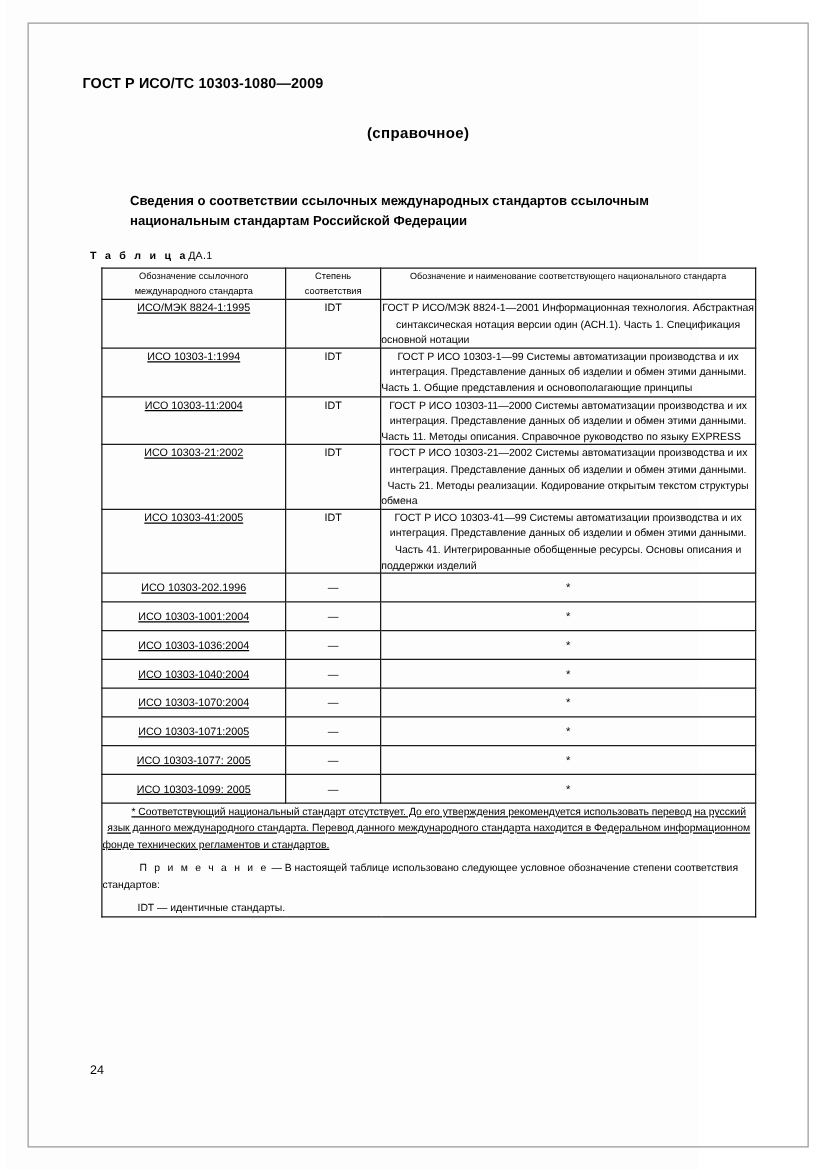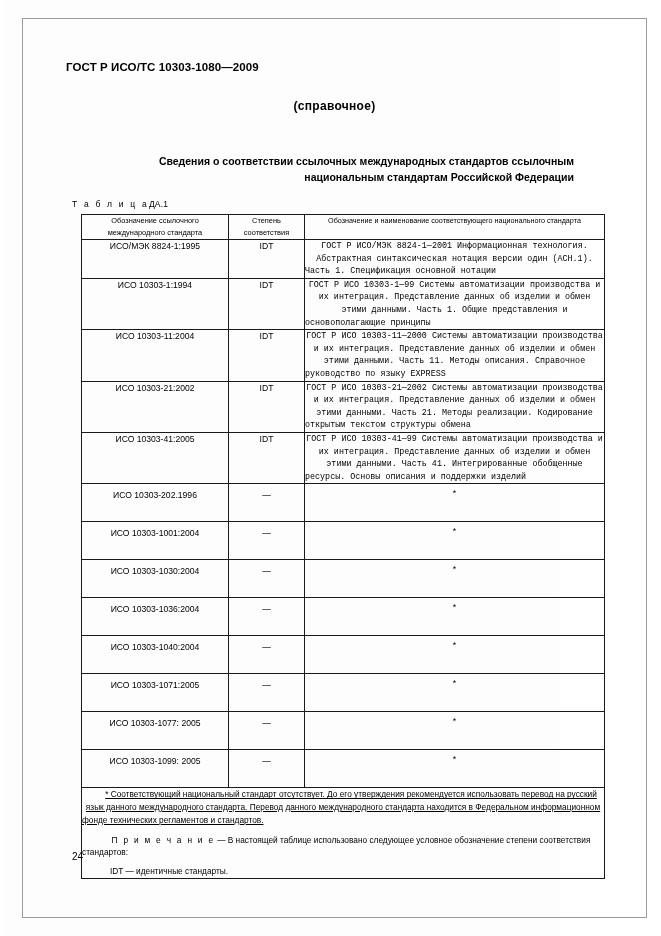--- a/index.html
+++ b/index.html
@@ -60,35 +60,36 @@
     font-weight: bold;
     margin-top: 4px;
     letter-spacing: 0.3px;
   }
 
   .main-title {
     position: absolute;
     left: 100px;
     top: 153px;
     width: 470px;
-    text-align: right;
+    text-align: left;
     font-size: 10.5px;
     font-weight: bold;
     line-height: 16px;
   }
 
   .table-caption {
     position: absolute;
     left: 68px;
     top: 199px;
     font-size: 8.5px;
     letter-spacing: 0.2px;
   }
   .table-caption .sp {
     letter-spacing: 2.2px;
+    font-weight: bold;
   }
 
   table.main-table {
     position: absolute;
     left: 77px;
     top: 214px;
     width: 523px;
     border-collapse: collapse;
     table-layout: fixed;
   }
@@ -113,47 +114,47 @@
   }
   th.hcell.c3 {
     font-size: 7.2px;
   }
 
   td.cell-a {
     text-align: center;
     font-size: 8.6px;
     padding: 7px 4px 6px 4px;
     line-height: 13px;
+    text-decoration: underline;
   }
   td.cell-b {
     text-align: center;
     font-size: 8.6px;
     padding: 7px 4px 6px 4px;
     line-height: 13px;
   }
   td.cell-c {
     font-size: 8.4px;
     padding: 7px 7px 6px 8px;
     line-height: 12.6px;
     text-align: justify;
     text-align-last: left;
     hyphens: none;
-    font-family: Liberation Mono, monospace;
   }
   td.cell-c.star {
     text-align: center;
     text-align-last: center;
     font-size: 9px;
     padding-top: 6px;
   }
   tr.short td.cell-a,
   tr.short td.cell-b,
   tr.short td.cell-c {
     padding-top: 5px;
-    padding-bottom: 19px;
+    padding-bottom: 4px;
   }
 
   td.footer-cell {
     font-size: 8.3px;
     line-height: 12.8px;
     padding: 7px 10px 9px 10px;
     text-align: justify;
     text-align-last: left;
   }
   .fn-para {
@@ -243,31 +244,31 @@
           <td class="cell-a">ИСО 10303-202.1996</td>
           <td class="cell-b">—</td>
           <td class="cell-c star">*</td>
         </tr>
         <tr class="short">
           <td class="cell-a">ИСО 10303-1001:2004</td>
           <td class="cell-b">—</td>
           <td class="cell-c star">*</td>
         </tr>
         <tr class="short">
-          <td class="cell-a">ИСО 10303-1030:2004</td>
-          <td class="cell-b">—</td>
-          <td class="cell-c star">*</td>
-        </tr>
-        <tr class="short">
           <td class="cell-a">ИСО 10303-1036:2004</td>
           <td class="cell-b">—</td>
           <td class="cell-c star">*</td>
         </tr>
         <tr class="short">
           <td class="cell-a">ИСО 10303-1040:2004</td>
+          <td class="cell-b">—</td>
+          <td class="cell-c star">*</td>
+        </tr>
+        <tr class="short">
+          <td class="cell-a">ИСО 10303-1070:2004</td>
           <td class="cell-b">—</td>
           <td class="cell-c star">*</td>
         </tr>
         <tr class="short">
           <td class="cell-a">ИСО 10303-1071:2005</td>
           <td class="cell-b">—</td>
           <td class="cell-c star">*</td>
         </tr>
         <tr class="short">
           <td class="cell-a">ИСО 10303-1077: 2005</td>

